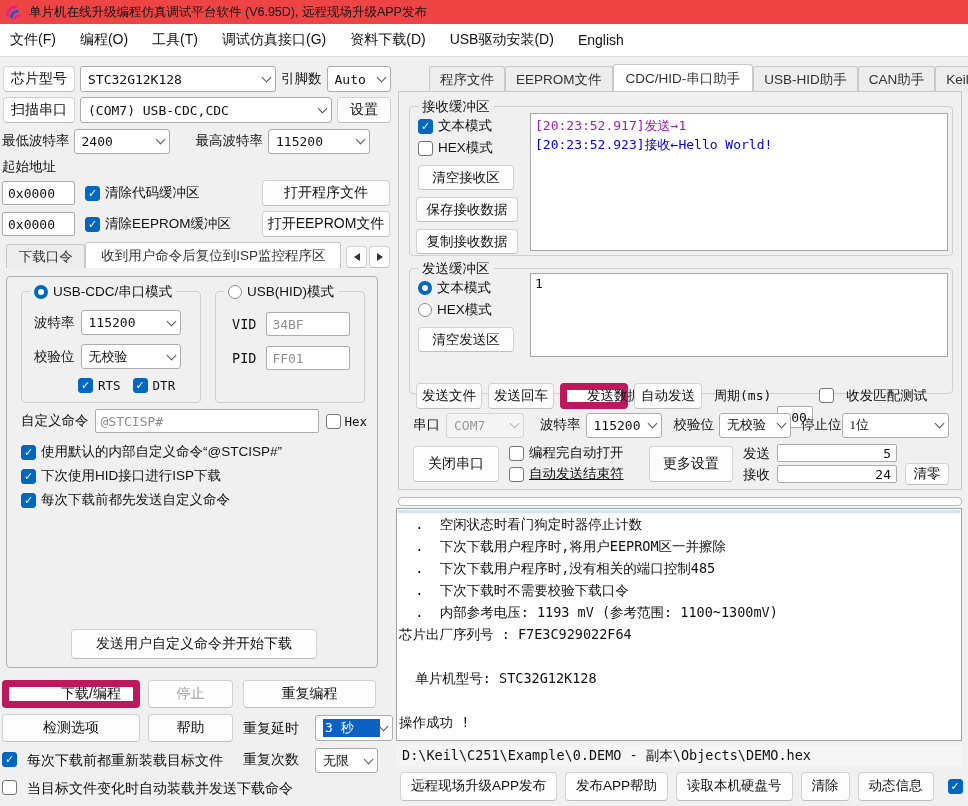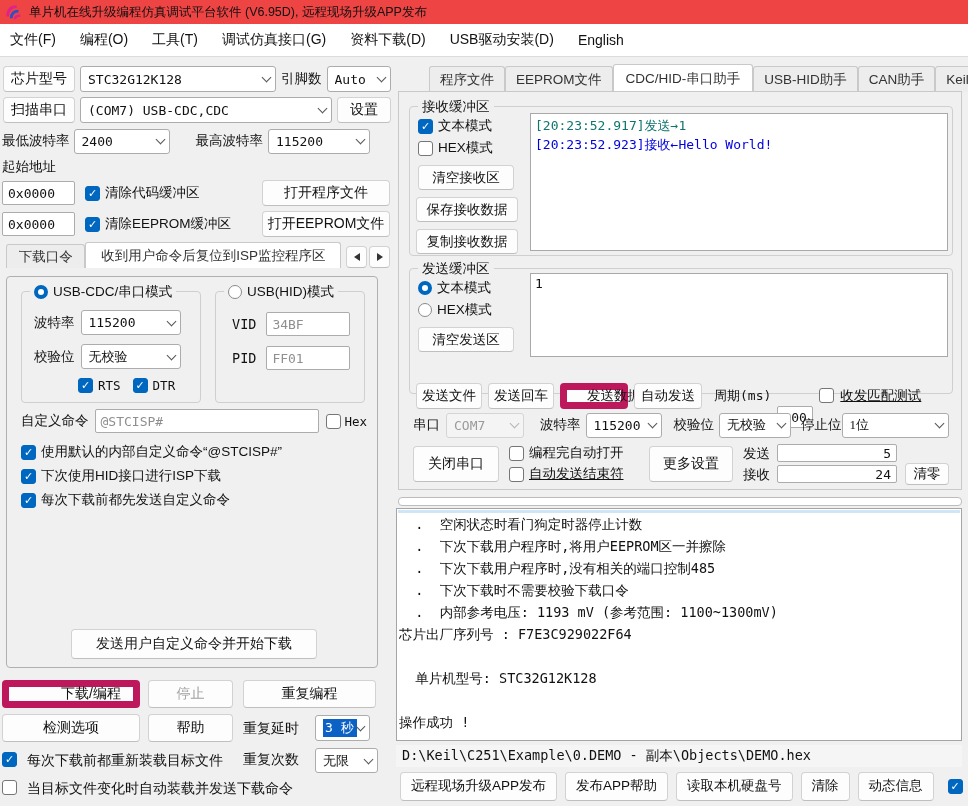--- a/index.html
+++ b/index.html
@@ -247,21 +247,21 @@
 <div id="rowA">
   <div class="btn focus" style="position:absolute;left:0;top:0;width:138px;height:28px;">下载/编程</div>
   <div class="btn dis" style="position:absolute;left:146px;top:0;width:85px;height:28px;">停止</div>
   <div class="btn" style="position:absolute;left:241px;top:0;width:133px;height:28px;">重复编程</div>
 </div>
 
 <div id="rowB">
   <div class="btn" style="position:absolute;left:0;top:0;width:138px;height:28px;">检测选项</div>
   <div class="btn" style="position:absolute;left:146px;top:0;width:85px;height:28px;">帮助</div>
   <span class="fieldlb" style="position:absolute;left:241px;top:6px;font-size:14px;">重复延时</span>
-  <div class="combo" style="position:absolute;left:313px;top:1px;width:55px;height:26px;">
+  <div class="combo" style="position:absolute;left:313px;top:1px;width:78px;height:26px;">
     <span class="val mono" style="background:#0b62c4;color:#fff;padding:0 2px;">3 秒</span>
     <span class="chev"></span>
   </div>
 </div>
 
 <div id="rowC">
   <span class="cb on" style="position:absolute;left:0;top:4px;"></span>
   <span class="cklabel" style="position:absolute;left:20px;top:4px;font-size:14px;">每次下载前都重新装载目标文件</span>
   <span class="fieldlb" style="position:absolute;left:241px;top:3px;font-size:14px;">重复次数</span>
   <div class="combo" style="position:absolute;left:313px;top:0;width:63px;height:25px;">
@@ -293,21 +293,21 @@
       <span class="cklabel">文本模式</span>
     </div>
     <div class="flex" style="position:absolute;left:8px;top:32px;">
       <span class="cb"></span>
       <span class="cklabel">HEX模式</span>
     </div>
     <div class="btn sm" style="position:absolute;left:8px;top:58px;width:96px;height:25px;">清空接收区</div>
     <div class="btn sm" style="position:absolute;left:6px;top:90px;width:102px;height:25px;">保存接收数据</div>
     <div class="btn sm" style="position:absolute;left:6px;top:122px;width:102px;height:25px;">复制接收数据</div>
     <div class="textarea mono" style="left:120px;top:6px;width:418px;height:138px;">
-      <div class="logline" style="min-height:19px;line-height:19px;color:#0f766e;font-size:13px;">[20:23:52.917]发送→1</div>
+      <div class="logline" style="min-height:19px;line-height:19px;color:#a21caf;font-size:13px;">[20:23:52.917]发送→1</div>
       <div class="logline" style="min-height:19px;line-height:19px;color:#0000e0;font-size:13px;">[20:23:52.923]接收←Hello World!</div>
     </div>
   </div>
 
   <div id="send-group" class="group lite">
     <span class="group-lb">发送缓冲区</span>
     <div class="flex" style="position:absolute;left:8px;top:10px;gap:5px;">
       <span class="radio on"></span>
       <span class="cklabel" style="margin-left:0;">文本模式</span>
     </div>
@@ -318,21 +318,21 @@
     <div class="btn sm" style="position:absolute;left:8px;top:58px;width:96px;height:25px;">清空发送区</div>
     <div class="textarea mono" style="left:120px;top:4px;width:418px;height:84px;">1</div>
     <div class="flex" style="position:absolute;left:6px;top:94px;width:534px;gap:6px;">
       <div class="btn sm" style="width:66px;height:26px;">发送文件</div>
       <div class="btn sm" style="width:66px;height:26px;">发送回车</div>
       <div class="btn sm focus" style="width:68px;height:26px;">发送数据</div>
       <div class="btn sm" style="width:68px;height:26px;">自动发送</div>
       <span class="fieldlb mono" style="margin-left:6px;font-size:13px;">周期(ms)</span>
       <div class="inputbox mono" style="width:36px;height:22px;margin-top:43px;">100</div>
       <span class="cb"></span>
-      <span class="cklabel" style="margin-left:0;text-decoration:underline;">收发匹配测试</span>
+      <span class="cklabel" style="margin-left:6px;">收发匹配测试</span>
     </div>
   </div>
 
   <div id="serial1">
     <span class="fieldlb">串口</span>
     <div class="combo dis" style="width:78px;height:25px;margin-left:6px;">
       <span class="val mono">COM7</span>
       <span class="chev"></span>
     </div>
     <span class="fieldlb" style="margin-left:16px;">波特率</span>

